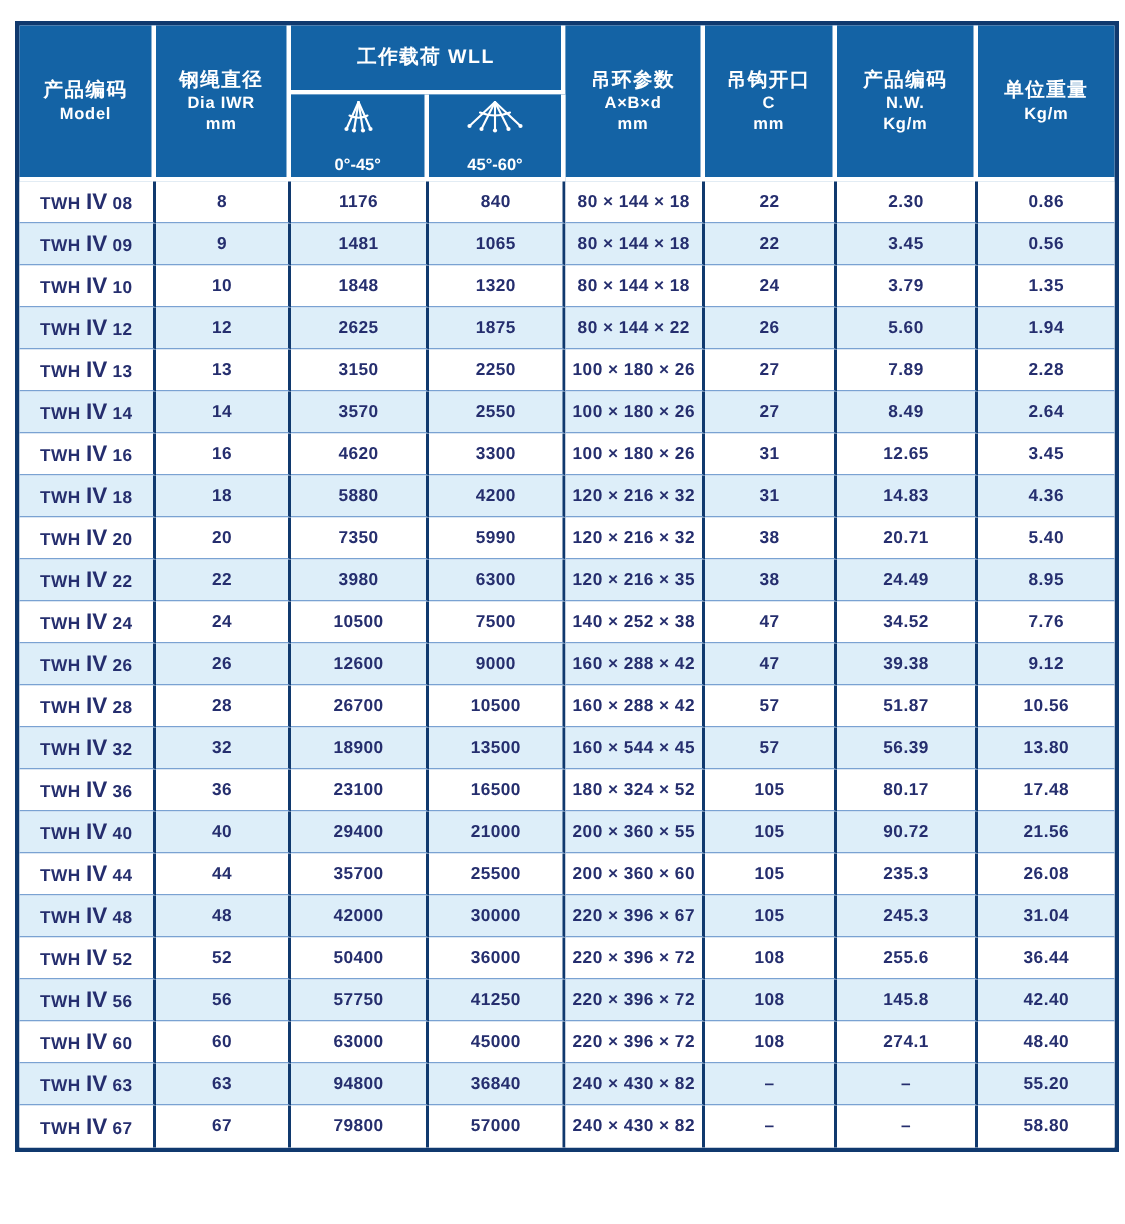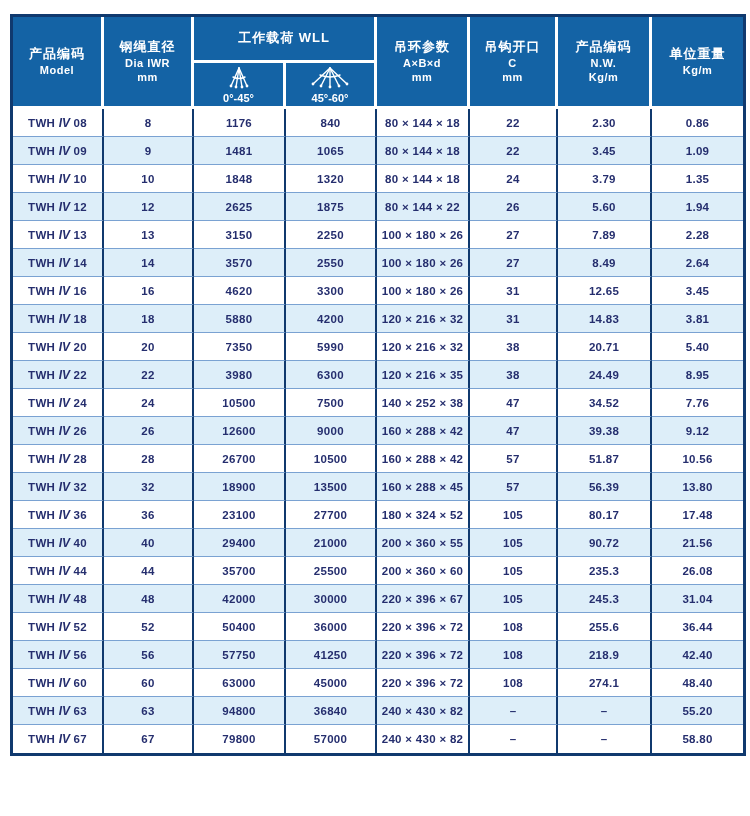--- a/index.html
+++ b/index.html
@@ -33,38 +33,38 @@
     vertical-align: middle;
     padding: 2px 1px;
     border-right: 3px solid #ffffff;
     border-bottom: 3px solid #ffffff;
   }
   thead th.last-col { border-right: none; }
   thead tr.top-row { height: 46px; }
   thead tr.sub-row { height: 42px; }
   thead .zh { font-size: 13px; line-height: 1.3; letter-spacing: 1px; }
   thead .en { font-size: 11px; line-height: 1.3; letter-spacing: 0.5px; }
-  thead .angle-label { font-size: 11px; line-height: 1.1; margin-top: 3px; }
+  thead .angle-label { font-size: 11px; line-height: 1.1; margin-top: 15px; }
   .sling-icon { display: block; margin: 0 auto; }
   tbody td {
     text-align: center;
     height: 28px;
     font-size: 11.5px;
     font-weight: bold;
     color: var(--text);
     background: #ffffff;
     border-right: 2px solid var(--border);
     border-bottom: 1px solid var(--rowline);
     letter-spacing: 0.3px;
     padding: 1px 2px;
   }
   tbody td.last-col { border-right: none; }
   tbody tr:last-child td { border-bottom: none; }
   tbody tr:nth-child(even) td { background: var(--rowalt); }
-  tbody td .iv { font-size: 12px; letter-spacing: 0; font-style: italic; }
+  tbody td .iv { font-size: 15px; letter-spacing: 0; }
 </style>
 </head>
 <body>
 
 <div class="page-wrap">
   <table class="spec">
     <colgroup>
       <col style="width:91px">
         <col style="width:90px">
         <col style="width:92px">
@@ -161,21 +161,21 @@
           <td class="last-col">0.86</td>
         </tr>
         <tr>
           <td>TWH <span class="iv">IV</span> 09</td>
           <td>9</td>
           <td>1481</td>
           <td>1065</td>
           <td>80 × 144 × 18</td>
           <td>22</td>
           <td>3.45</td>
-          <td class="last-col">1.09</td>
+          <td class="last-col">0.56</td>
         </tr>
         <tr>
           <td>TWH <span class="iv">IV</span> 10</td>
           <td>10</td>
           <td>1848</td>
           <td>1320</td>
           <td>80 × 144 × 18</td>
           <td>24</td>
           <td>3.79</td>
           <td class="last-col">1.35</td>
@@ -221,21 +221,21 @@
           <td class="last-col">3.45</td>
         </tr>
         <tr>
           <td>TWH <span class="iv">IV</span> 18</td>
           <td>18</td>
           <td>5880</td>
           <td>4200</td>
           <td>120 × 216 × 32</td>
           <td>31</td>
           <td>14.83</td>
-          <td class="last-col">3.81</td>
+          <td class="last-col">4.36</td>
         </tr>
         <tr>
           <td>TWH <span class="iv">IV</span> 20</td>
           <td>20</td>
           <td>7350</td>
           <td>5990</td>
           <td>120 × 216 × 32</td>
           <td>38</td>
           <td>20.71</td>
           <td class="last-col">5.40</td>
@@ -278,30 +278,30 @@
           <td>160 × 288 × 42</td>
           <td>57</td>
           <td>51.87</td>
           <td class="last-col">10.56</td>
         </tr>
         <tr>
           <td>TWH <span class="iv">IV</span> 32</td>
           <td>32</td>
           <td>18900</td>
           <td>13500</td>
-          <td>160 × 288 × 45</td>
+          <td>160 × 544 × 45</td>
           <td>57</td>
           <td>56.39</td>
           <td class="last-col">13.80</td>
         </tr>
         <tr>
           <td>TWH <span class="iv">IV</span> 36</td>
           <td>36</td>
           <td>23100</td>
-          <td>27700</td>
+          <td>16500</td>
           <td>180 × 324 × 52</td>
           <td>105</td>
           <td>80.17</td>
           <td class="last-col">17.48</td>
         </tr>
         <tr>
           <td>TWH <span class="iv">IV</span> 40</td>
           <td>40</td>
           <td>29400</td>
           <td>21000</td>
@@ -340,21 +340,21 @@
           <td>255.6</td>
           <td class="last-col">36.44</td>
         </tr>
         <tr>
           <td>TWH <span class="iv">IV</span> 56</td>
           <td>56</td>
           <td>57750</td>
           <td>41250</td>
           <td>220 × 396 × 72</td>
           <td>108</td>
-          <td>218.9</td>
+          <td>145.8</td>
           <td class="last-col">42.40</td>
         </tr>
         <tr>
           <td>TWH <span class="iv">IV</span> 60</td>
           <td>60</td>
           <td>63000</td>
           <td>45000</td>
           <td>220 × 396 × 72</td>
           <td>108</td>
           <td>274.1</td>

